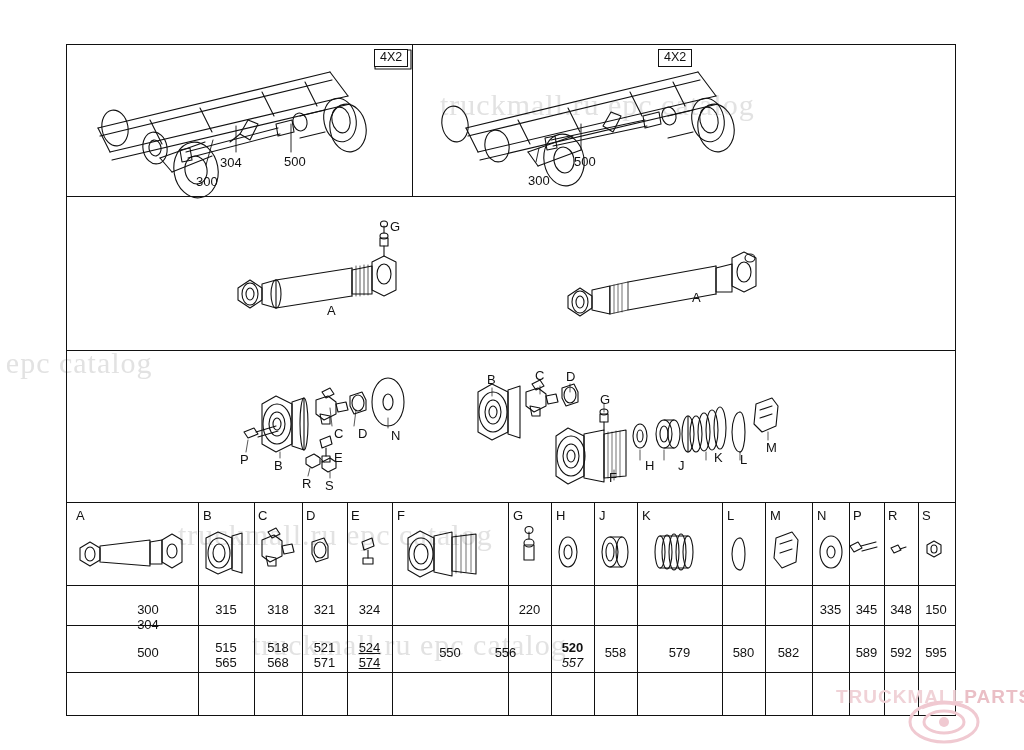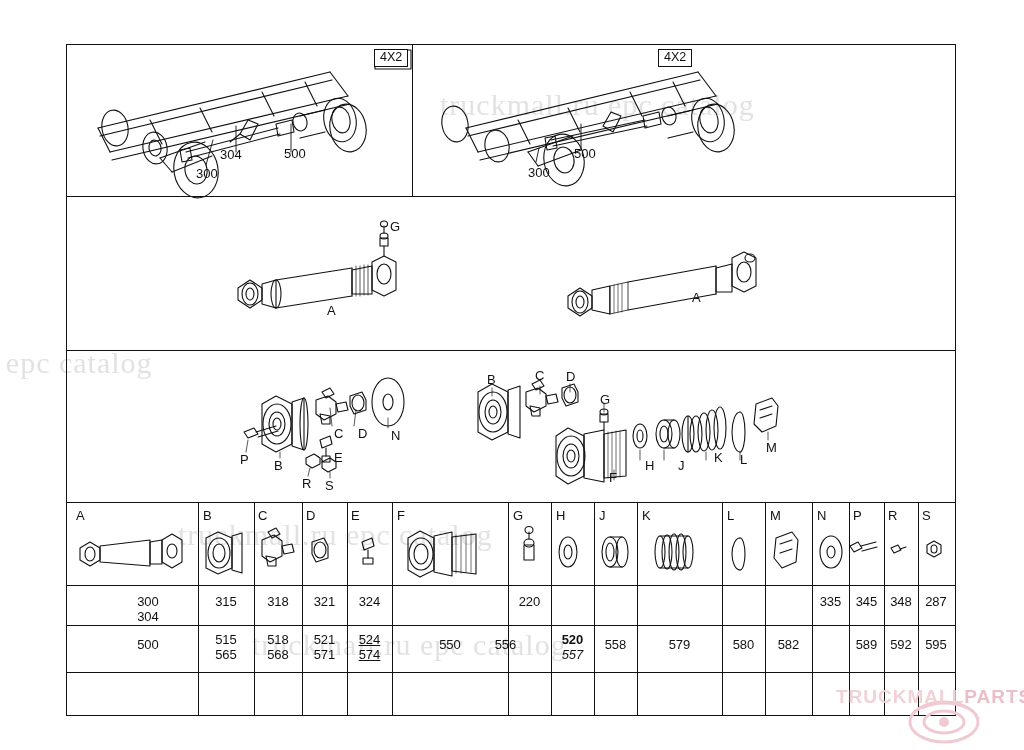--- a/index.html
+++ b/index.html
@@ -66,20 +66,21 @@
     padding: 1px 5px 2px 5px;
     line-height: 1.05;
     color: #111;
   }
   .num {
     position: absolute;
     font-size: 13px;
     color: #111;
     text-align: center;
     white-space: nowrap;
+    margin-top: 8px;
   }
   .num.bold { font-weight: bold; }
   .svgwrap { position: absolute; left: 0; top: 0; width: 1024px; height: 750px; pointer-events: none; }
   .tmlogo {
     position: absolute;
     right: 8px;
     bottom: 4px;
     width: 180px;
     height: 64px;
     pointer-events: none;
@@ -509,21 +510,21 @@
   <div class="num" style="left:392px; top:594px; width:116px;"></div>
   <div class="num" style="left:508px; top:594px; width:43px;">220</div>
   <div class="num" style="left:551px; top:594px; width:43px;"></div>
   <div class="num" style="left:594px; top:594px; width:43px;"></div>
   <div class="num" style="left:637px; top:594px; width:85px;"></div>
   <div class="num" style="left:722px; top:594px; width:43px;"></div>
   <div class="num" style="left:765px; top:594px; width:47px;"></div>
   <div class="num" style="left:812px; top:594px; width:37px;">335</div>
   <div class="num" style="left:849px; top:594px; width:35px;">345</div>
   <div class="num" style="left:884px; top:594px; width:34px;">348</div>
-  <div class="num" style="left:918px; top:594px; width:36px;">287</div>
+  <div class="num" style="left:918px; top:594px; width:36px;">150</div>
 
   <div class="num" style="left:100px; top:637px; width:96px;">500</div>
   <div class="num" style="left:198px; top:632px; width:56px;">
     <span>515</span><br>
     <span>565</span>
   </div>
   <div class="num" style="left:254px; top:632px; width:48px;">
     <span>518</span><br>
     <span>568</span>
   </div>

